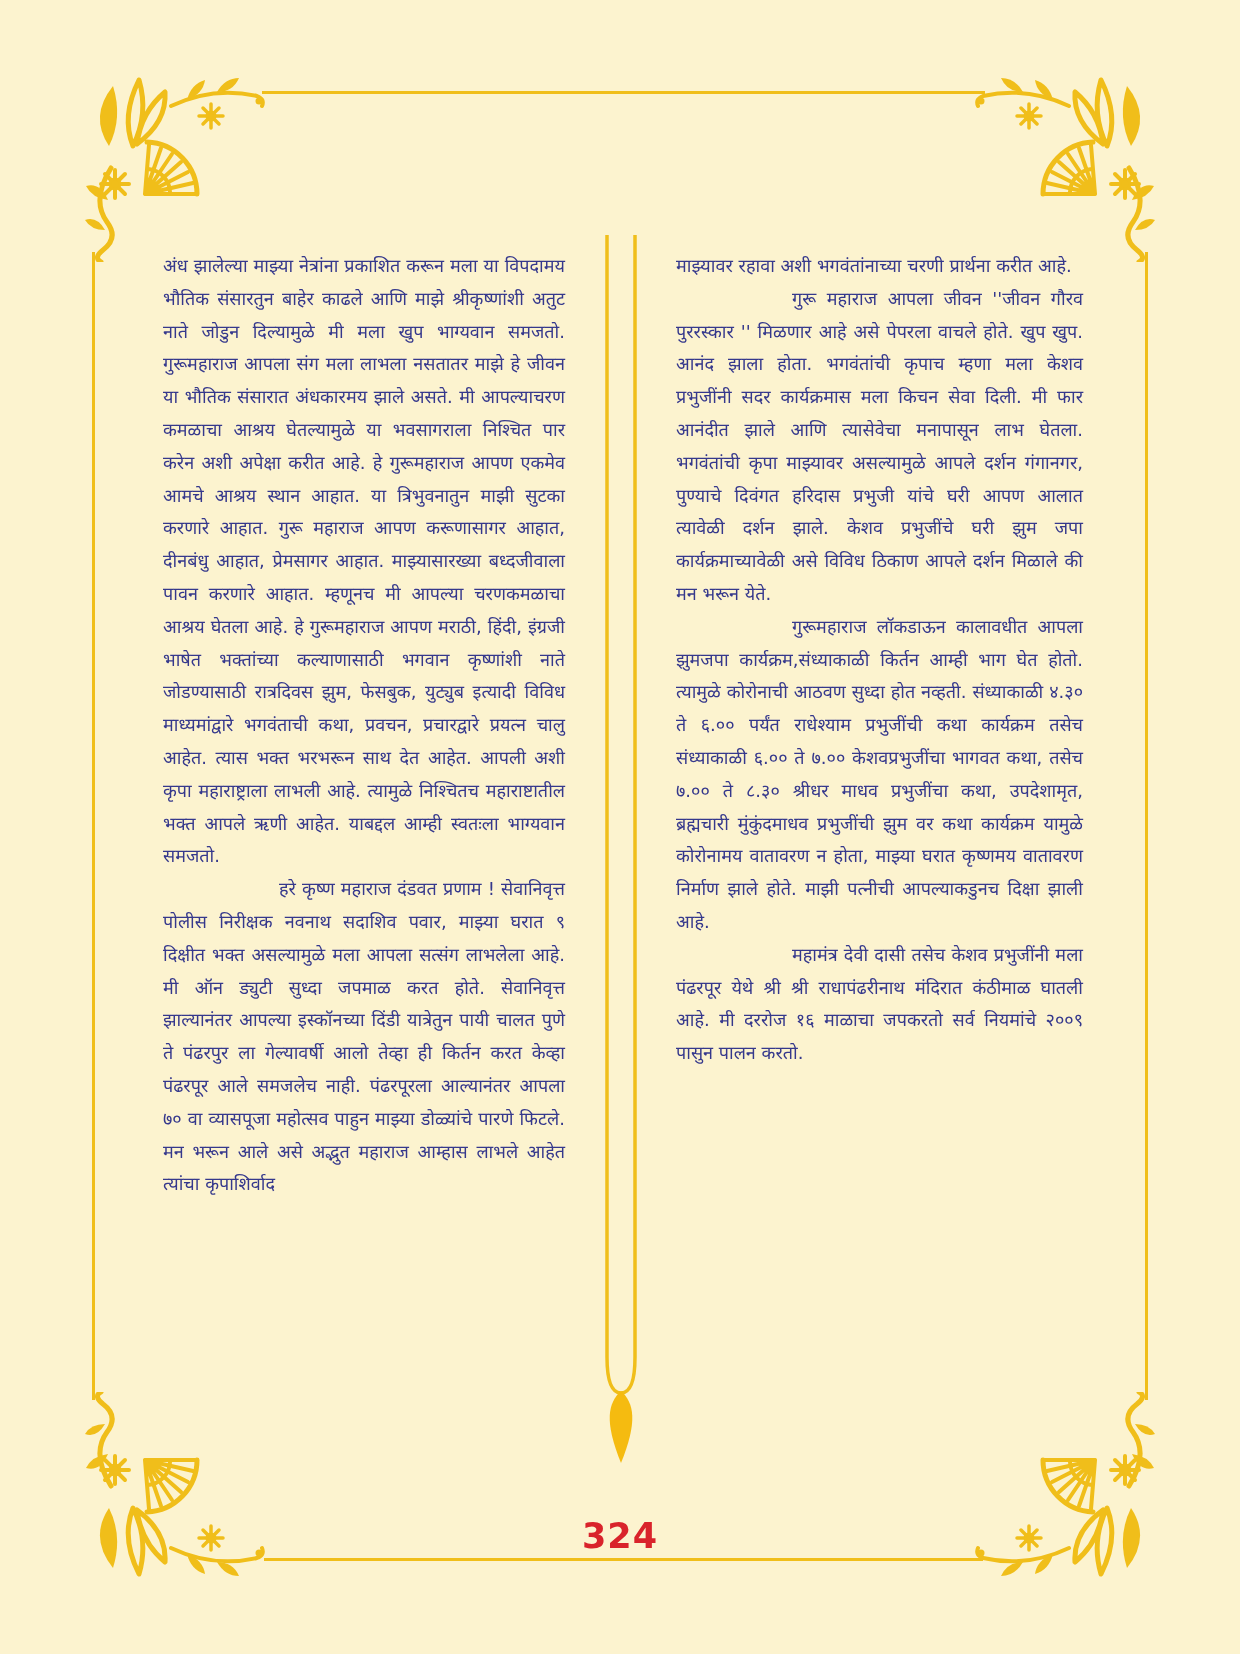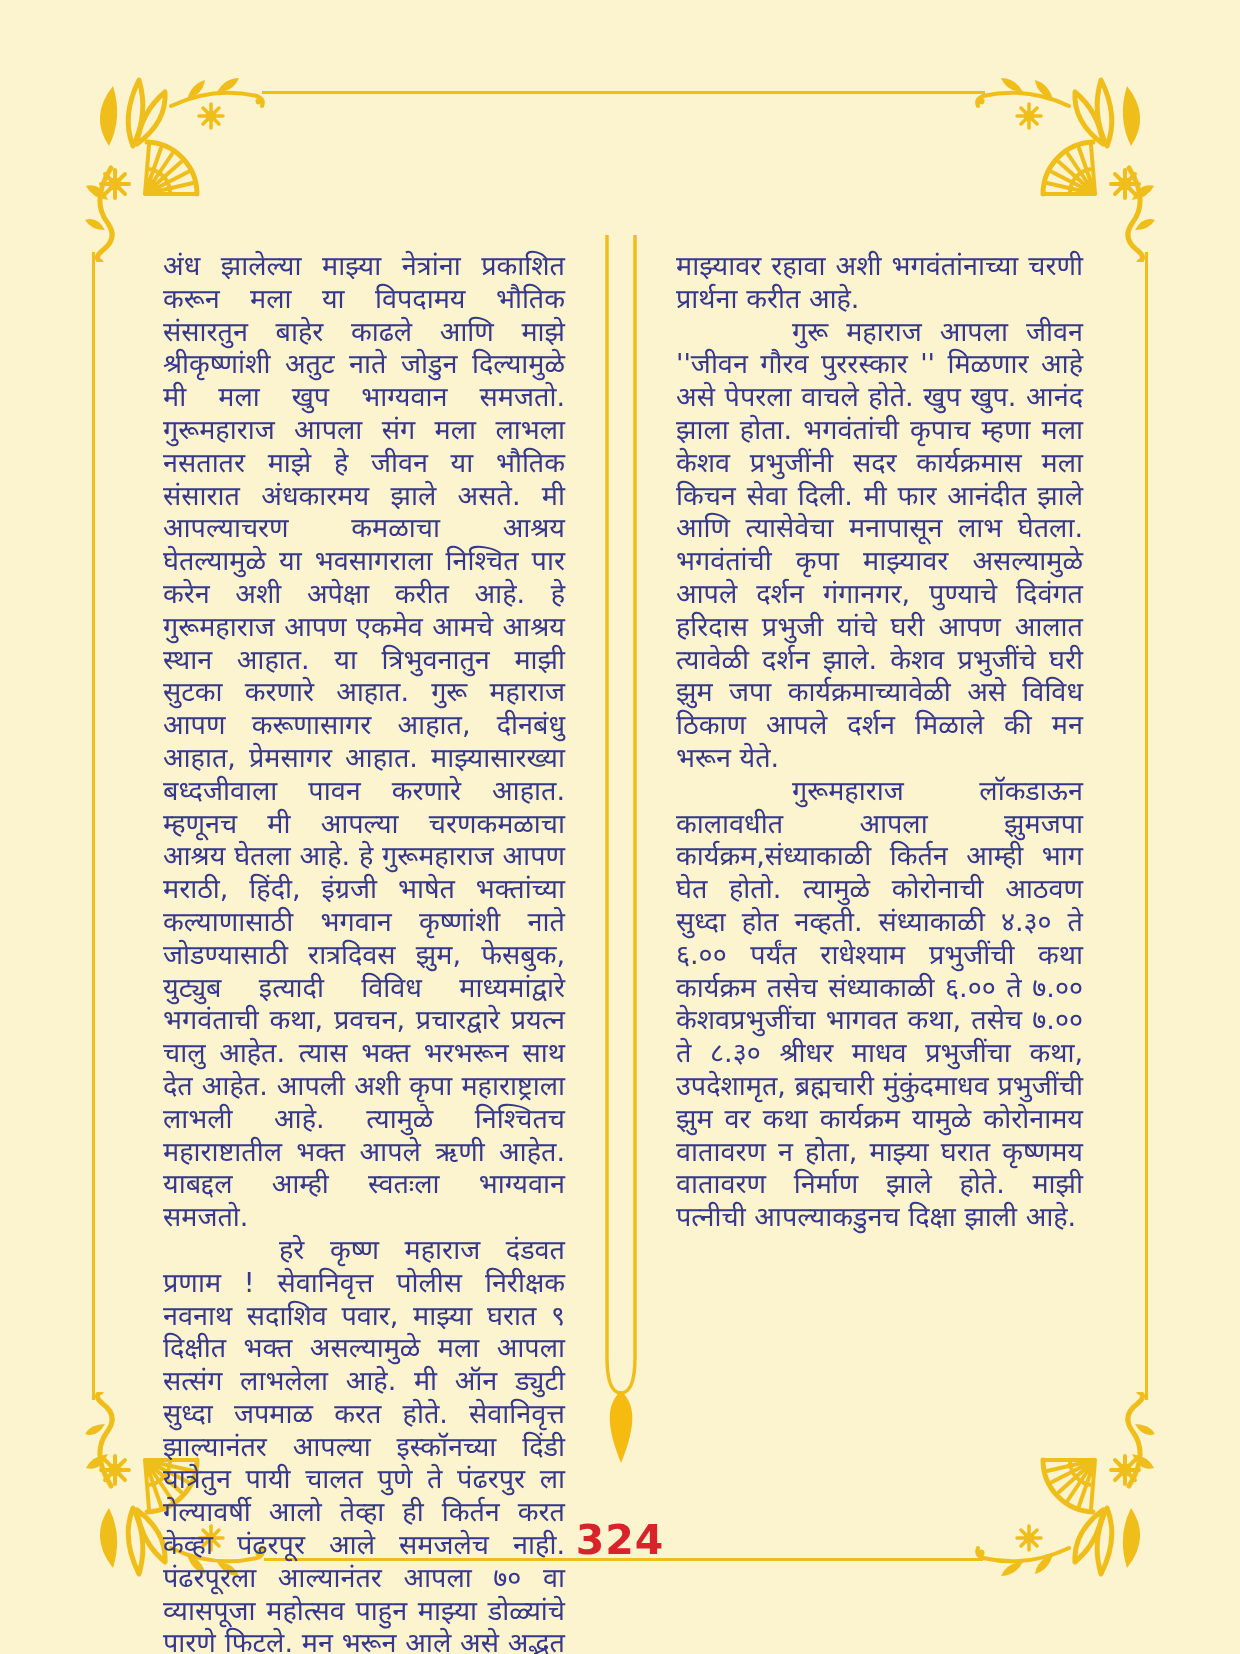--- a/index.html
+++ b/index.html
@@ -14,30 +14,30 @@
   #border-left{left:92px;top:252px;width:3px;height:1148px;}
   #border-right{left:1145px;top:252px;width:3px;height:1148px;}
   .corner{position:absolute;width:190px;height:190px;}
   #corner-tl{left:75px;top:72px;}
   #corner-tr{left:975px;top:72px;transform:scaleX(-1);}
   #corner-bl{left:75px;top:1392px;transform:scaleY(-1);}
   #corner-br{left:975px;top:1392px;transform:scale(-1,-1);}
   #divider{position:absolute;left:593px;top:235px;width:56px;height:1235px;}
   .col{
     position:absolute;top:250px;
-    color:#35388C;font-size:27px;line-height:32.8px;
+    color:#35388C;font-size:18px;line-height:32.8px;
     text-align:justify;
   }
   #col-left{left:163px;width:402px;height:1185px;}
   #col-right{left:676px;width:407px;height:1185px;}
   .col p{margin:0;}
   .col p.indent{text-indent:116px;}
   #page-number{
     position:absolute;left:0;top:1516px;width:100%;
-    text-align:center;color:#D9232B;font-size:41px;font-weight:bold;
+    text-align:center;color:#D9232B;font-size:35px;font-weight:bold;
     letter-spacing:1px;
   }
 </style>
 </head>
 <body>
 
 <div>
 
   <div id="border-top" class="border-line"></div>
   <div id="border-bottom" class="border-line"></div>
@@ -95,17 +95,18 @@
 
   <div id="col-left" class="col">
     <p>अंध झालेल्या माझ्या नेत्रांना प्रकाशित करून मला या विपदामय भौतिक संसारतुन बाहेर काढले आणि माझे श्रीकृष्णांशी अतुट नाते जोडुन दिल्यामुळे मी मला खुप भाग्यवान समजतो. गुरूमहाराज आपला संग मला लाभला नसतातर माझे हे जीवन या भौतिक संसारात अंधकारमय झाले असते. मी आपल्याचरण कमळाचा आश्रय घेतल्यामुळे या भवसागराला निश्चित पार करेन अशी अपेक्षा करीत आहे. हे गुरूमहाराज आपण एकमेव आमचे आश्रय स्थान आहात. या त्रिभुवनातुन माझी सुटका करणारे आहात. गुरू महाराज आपण करूणासागर आहात, दीनबंधु आहात, प्रेमसागर आहात. माझ्यासारख्या बध्दजीवाला पावन करणारे आहात. म्हणूनच मी आपल्या चरणकमळाचा आश्रय घेतला आहे. हे गुरूमहाराज आपण मराठी, हिंदी, इंग्रजी भाषेत भक्तांच्या कल्याणासाठी भगवान कृष्णांशी नाते जोडण्यासाठी रात्रदिवस झुम, फेसबुक, युट्युब इत्यादी विविध माध्यमांद्वारे भगवंताची कथा, प्रवचन, प्रचारद्वारे प्रयत्न चालु आहेत. त्यास भक्त भरभरून साथ देत आहेत. आपली अशी कृपा महाराष्ट्राला लाभली आहे. त्यामुळे निश्चितच महाराष्टातील भक्त आपले ऋणी आहेत. याबद्दल आम्ही स्वतःला भाग्यवान समजतो.</p>
     <p class="indent">हरे कृष्ण महाराज दंडवत प्रणाम ! सेवानिवृत्त पोलीस निरीक्षक नवनाथ सदाशिव पवार, माझ्या घरात ९ दिक्षीत भक्त असल्यामुळे मला आपला सत्संग लाभलेला आहे. मी ऑन ड्युटी सुध्दा जपमाळ करत होते. सेवानिवृत्त झाल्यानंतर आपल्या इस्कॉनच्या दिंडी यात्रेतुन पायी चालत पुणे ते पंढरपुर ला गेल्यावर्षी आलो तेव्हा ही किर्तन करत केव्हा पंढरपूर आले समजलेच नाही. पंढरपूरला आल्यानंतर आपला ७० वा व्यासपूजा महोत्सव पाहुन माझ्या डोळ्यांचे पारणे फिटले. मन भरून आले असे अद्भुत महाराज आम्हास लाभले आहेत त्यांचा कृपाशिर्वाद</p>
   </div>
 
   <div id="col-right" class="col">
     <p>माझ्यावर रहावा अशी भगवंतांनाच्या चरणी प्रार्थना करीत आहे.</p>
     <p class="indent">गुरू महाराज आपला जीवन ''जीवन गौरव पुररस्कार '' मिळणार आहे असे पेपरला वाचले होते. खुप खुप. आनंद झाला होता. भगवंतांची कृपाच म्हणा मला केशव प्रभुजींनी सदर कार्यक्रमास मला किचन सेवा दिली. मी फार आनंदीत झाले आणि त्यासेवेचा मनापासून लाभ घेतला. भगवंतांची कृपा माझ्यावर असल्यामुळे आपले दर्शन गंगानगर, पुण्याचे दिवंगत हरिदास प्रभुजी यांचे घरी आपण आलात त्यावेळी दर्शन झाले. केशव प्रभुजींचे घरी झुम जपा कार्यक्रमाच्यावेळी असे विविध ठिकाण आपले दर्शन मिळाले की मन भरून येते.</p>
     <p class="indent">गुरूमहाराज लॉकडाऊन कालावधीत आपला झुमजपा कार्यक्रम,संध्याकाळी किर्तन आम्ही भाग घेत होतो. त्यामुळे कोरोनाची आठवण सुध्दा होत नव्हती. संध्याकाळी ४.३० ते ६.०० पर्यंत राधेश्याम प्रभुजींची कथा कार्यक्रम तसेच संध्याकाळी ६.०० ते ७.०० केशवप्रभुजींचा भागवत कथा, तसेच ७.०० ते ८.३० श्रीधर माधव प्रभुजींचा कथा, उपदेशामृत, ब्रह्मचारी मुंकुंदमाधव प्रभुजींची झुम वर कथा कार्यक्रम यामुळे कोरोनामय वातावरण न होता, माझ्या घरात कृष्णमय वातावरण निर्माण झाले होते. माझी पत्नीची आपल्याकडुनच दिक्षा झाली आहे.</p>
+    <p class="indent">महामंत्र देवी दासी तसेच केशव प्रभुजींनी मला पंढरपूर येथे श्री श्री राधापंढरीनाथ मंदिरात कंठीमाळ घातली आहे. मी दररोज १६ माळाचा जपकरतो सर्व नियमांचे २००९ पासुन पालन करतो.</p>
   </div>
 
   <div id="page-number">324</div>
 
 </div>
 
 </body></html>

